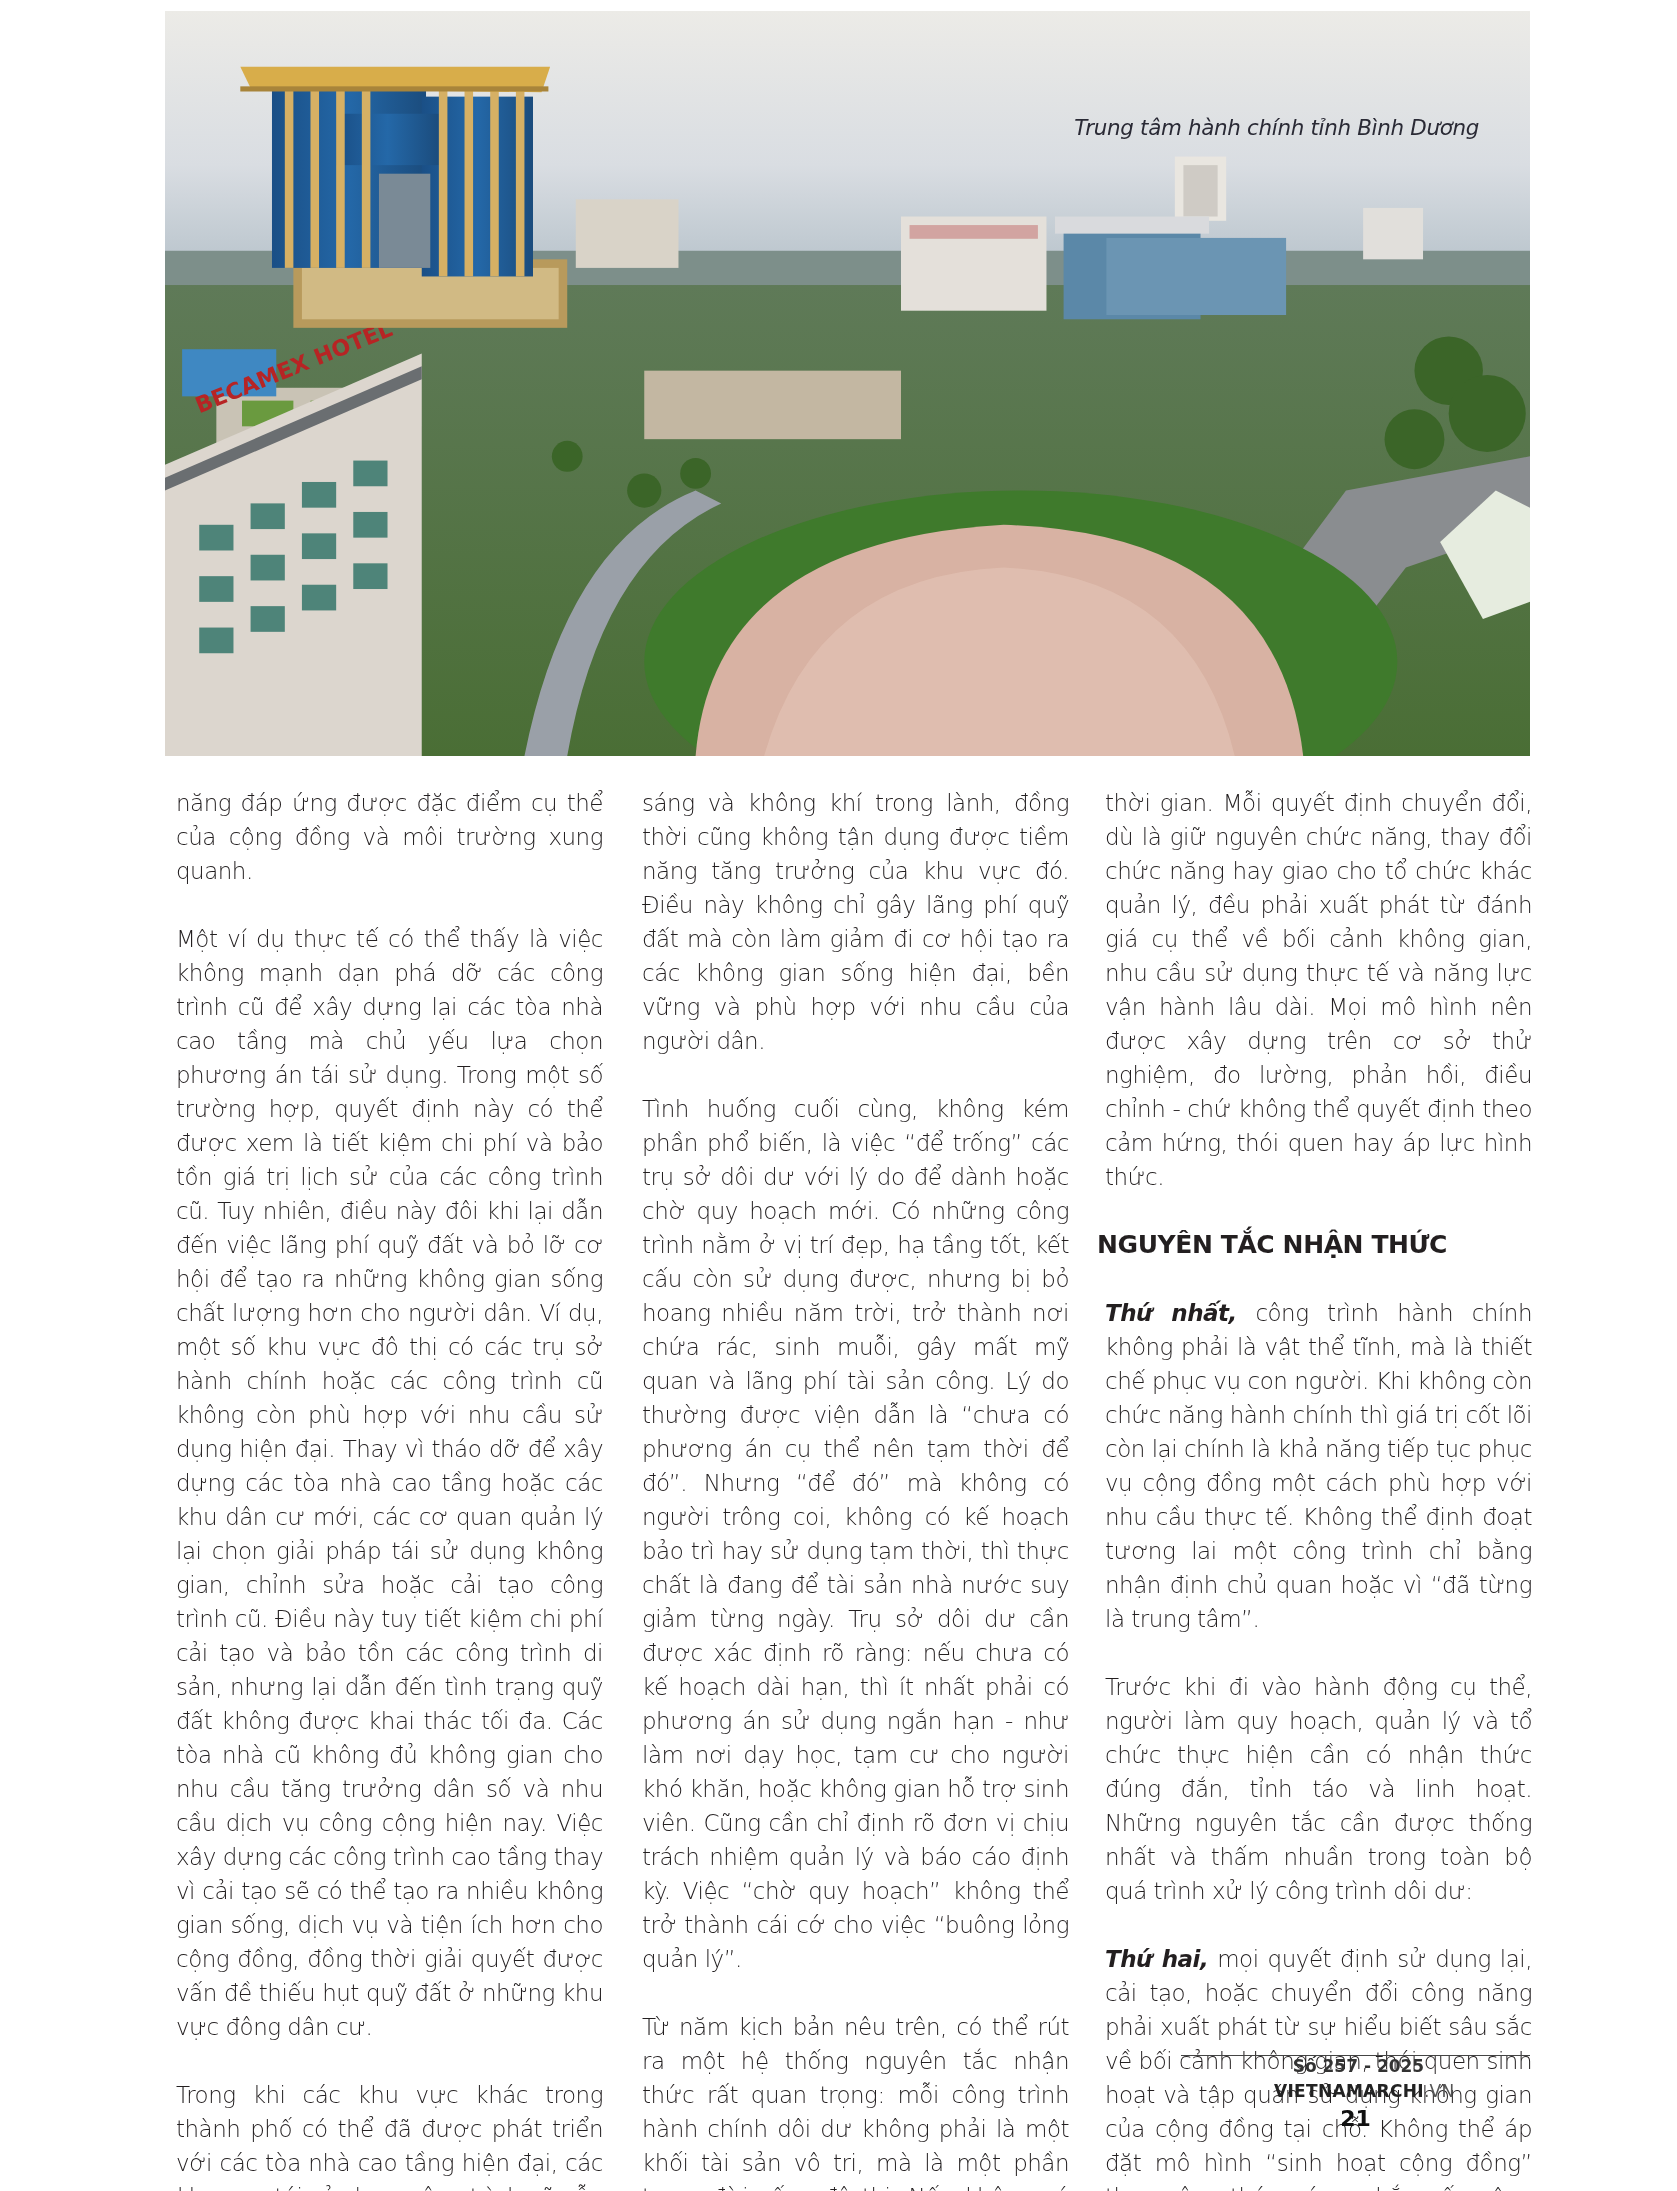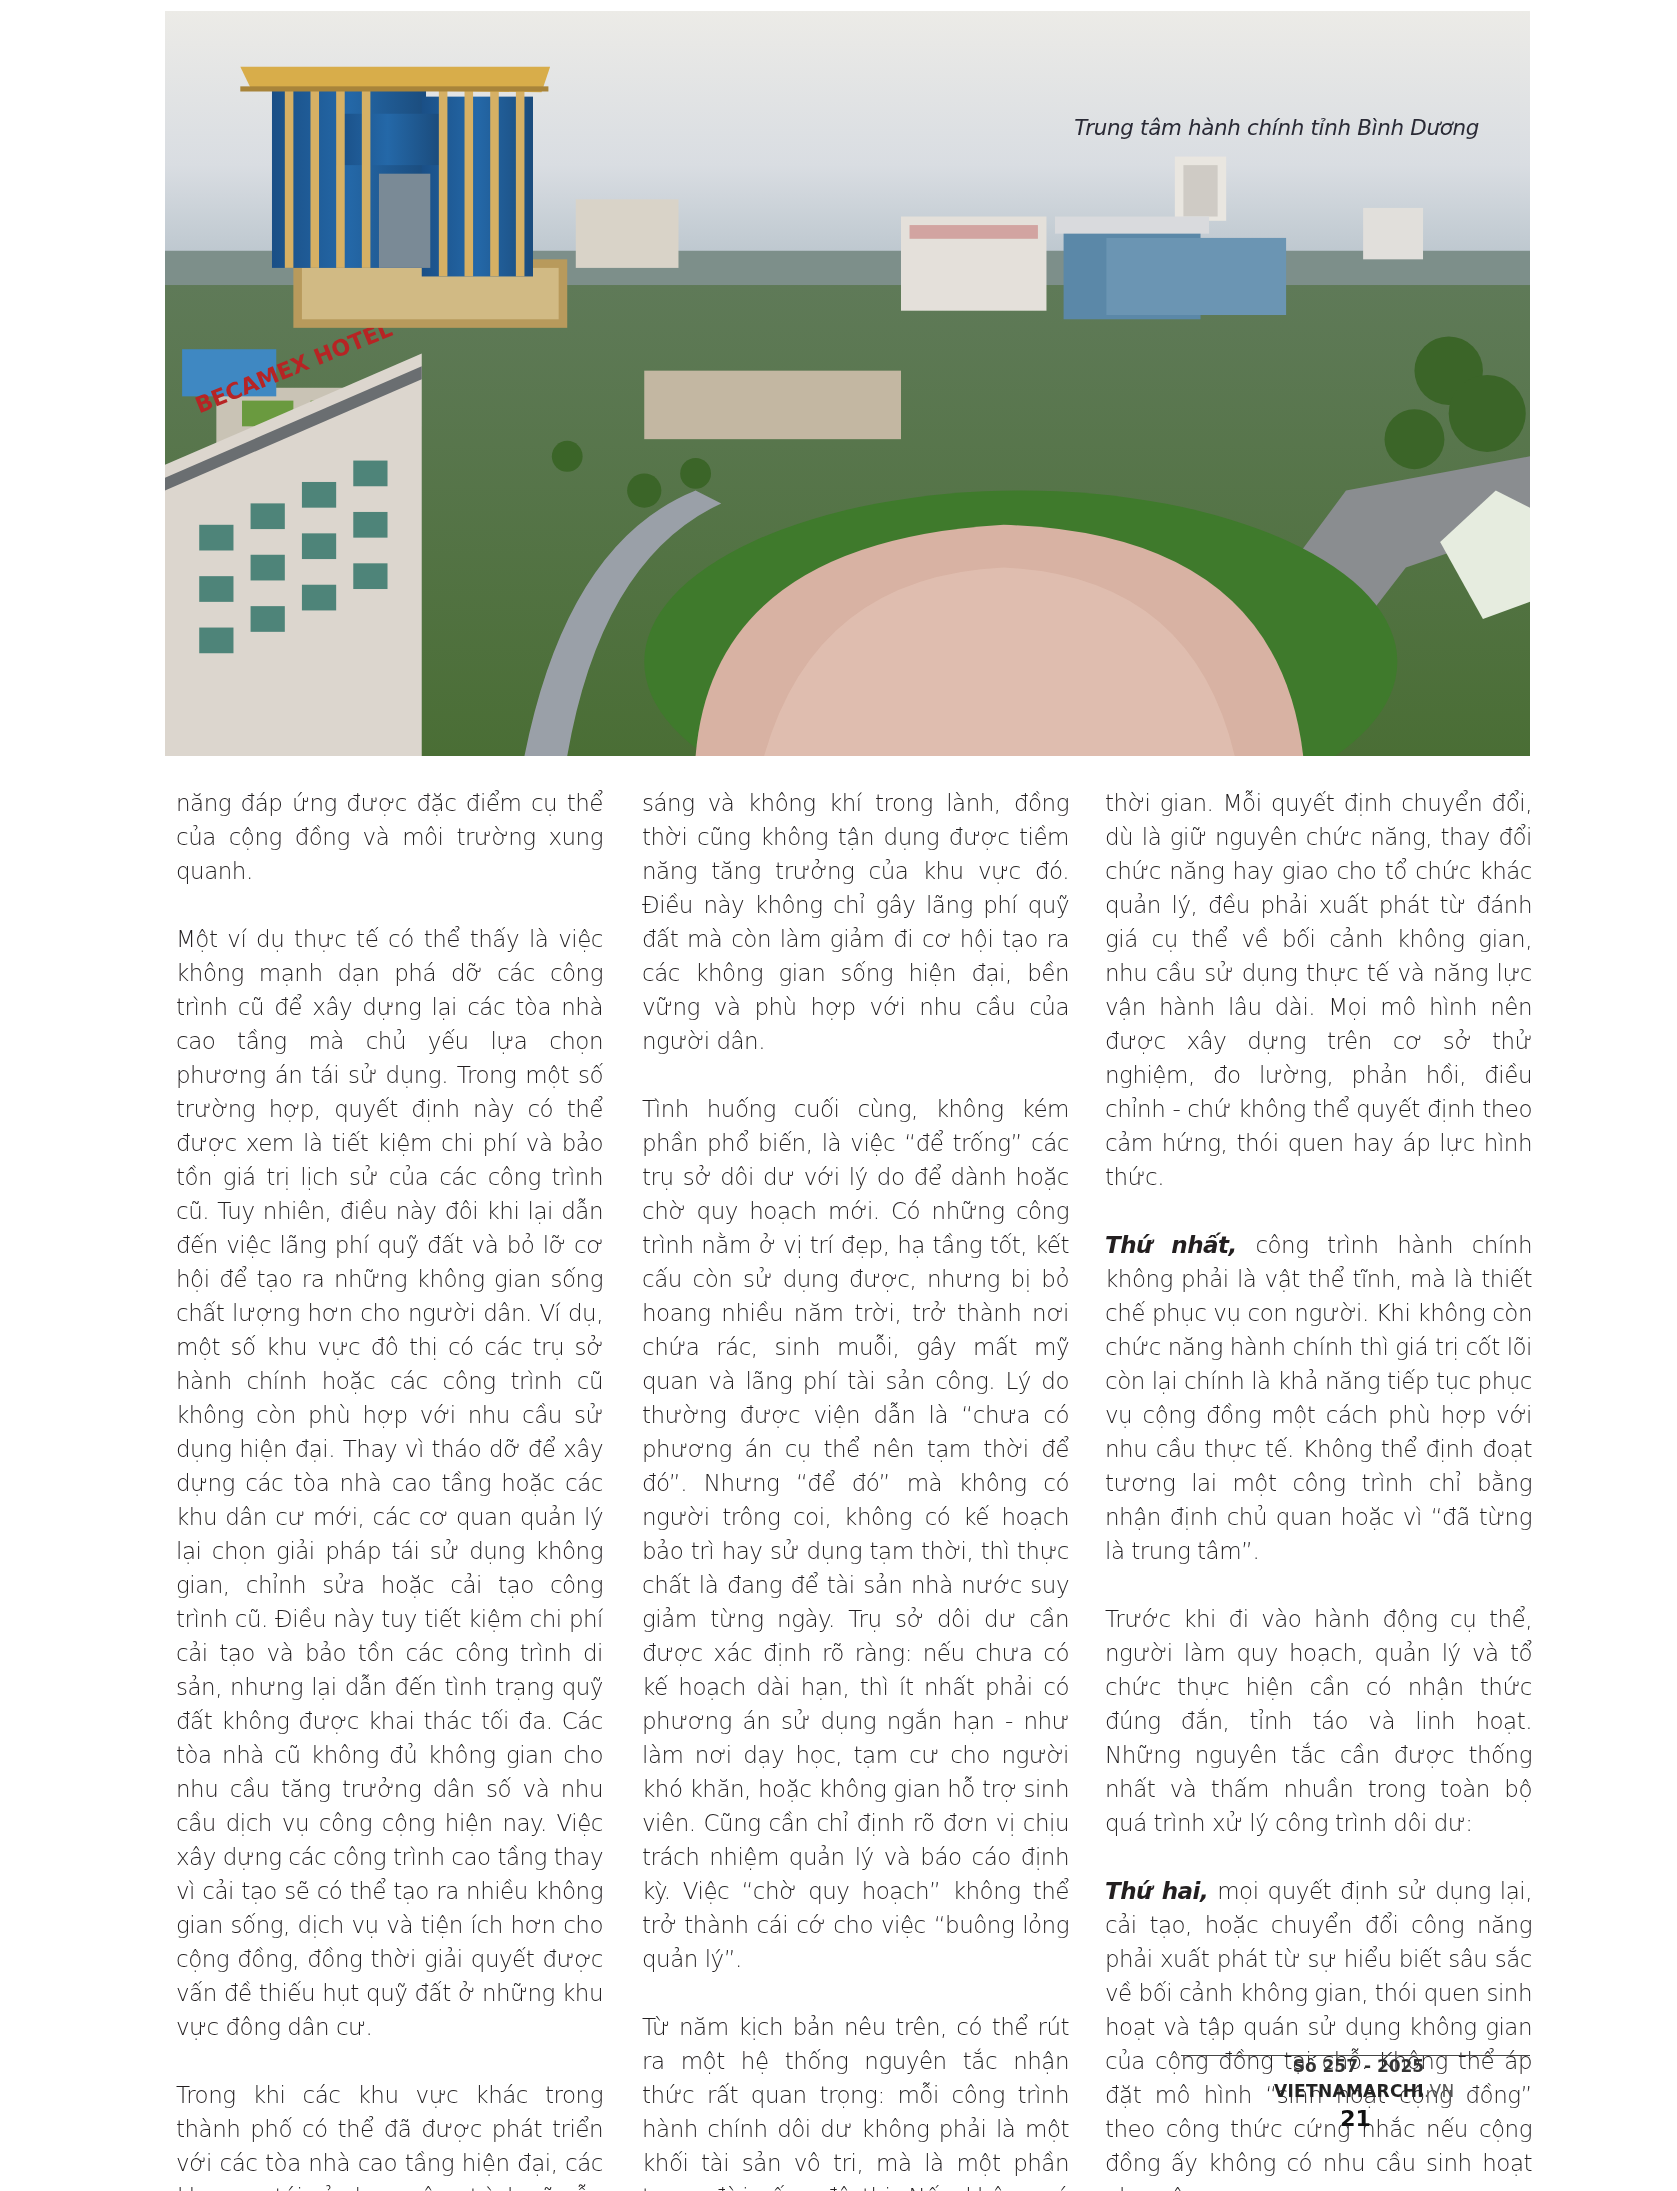--- a/index.html
+++ b/index.html
@@ -140,20 +140,21 @@
 </div>
 
 <div class="col col-2">
   <p>sáng và không khí trong lành, đồng thời cũng không tận dụng được tiềm năng tăng trưởng của khu vực đó. Điều này không chỉ gây lãng phí quỹ đất mà còn làm giảm đi cơ hội tạo ra các không gian sống hiện đại, bền vững và phù hợp với nhu cầu của người dân.</p>
   <p>Tình huống cuối cùng, không kém phần phổ biến, là việc “để trống” các trụ sở dôi dư với lý do để dành hoặc chờ quy hoạch mới. Có những công trình nằm ở vị trí đẹp, hạ tầng tốt, kết cấu còn sử dụng được, nhưng bị bỏ hoang nhiều năm trời, trở thành nơi chứa rác, sinh muỗi, gây mất mỹ quan và lãng phí tài sản công. Lý do thường được viện dẫn là “chưa có phương án cụ thể nên tạm thời để đó”. Nhưng “để đó” mà không có người trông coi, không có kế hoạch bảo trì hay sử dụng tạm thời, thì thực chất là đang để tài sản nhà nước suy giảm từng ngày. Trụ sở dôi dư cần được xác định rõ ràng: nếu chưa có kế hoạch dài hạn, thì ít nhất phải có phương án sử dụng ngắn hạn - như làm nơi dạy học, tạm cư cho người khó khăn, hoặc không gian hỗ trợ sinh viên. Cũng cần chỉ định rõ đơn vị chịu trách nhiệm quản lý và báo cáo định kỳ. Việc “chờ quy hoạch” không thể trở thành cái cớ cho việc “buông lỏng quản lý”.</p>
   <p style="text-align-last: justify;">Từ năm kịch bản nêu trên, có thể rút ra một hệ thống nguyên tắc nhận thức rất quan trọng: mỗi công trình hành chính dôi dư không phải là một khối tài sản vô tri, mà là một phần trong đời sống đô thị. Nếu không có con người sử dụng, không có mục tiêu phục vụ rõ ràng, thì giá trị của công trình sẽ hao mòn theo</p>
 </div>
 
 <div class="col col-3">
   <p>thời gian. Mỗi quyết định chuyển đổi, dù là giữ nguyên chức năng, thay đổi chức năng hay giao cho tổ chức khác quản lý, đều phải xuất phát từ đánh giá cụ thể về bối cảnh không gian, nhu cầu sử dụng thực tế và năng lực vận hành lâu dài. Mọi mô hình nên được xây dựng trên cơ sở thử nghiệm, đo lường, phản hồi, điều chỉnh - chứ không thể quyết định theo cảm hứng, thói quen hay áp lực hình thức.</p>
+  <div class="heading">NGUYÊN TẮC NHẬN THỨC</div>
   <p>
     <span class="lead">Thứ nhất,</span><span> công trình hành chính không phải là vật thể tĩnh, mà là thiết chế phục vụ con người. Khi không còn chức năng hành chính thì giá trị cốt lõi còn lại chính là khả năng tiếp tục phục vụ cộng đồng một cách phù hợp với nhu cầu thực tế. Không thể định đoạt tương lai một công trình chỉ bằng nhận định chủ quan hoặc vì “đã từng là trung tâm”.</span>
   </p>
   <p>Trước khi đi vào hành động cụ thể, người làm quy hoạch, quản lý và tổ chức thực hiện cần có nhận thức đúng đắn, tỉnh táo và linh hoạt. Những nguyên tắc cần được thống nhất và thấm nhuần trong toàn bộ quá trình xử lý công trình dôi dư:</p>
   <p>
     <span class="lead">Thứ hai,</span><span> mọi quyết định sử dụng lại, cải tạo, hoặc chuyển đổi công năng phải xuất phát từ sự hiểu biết sâu sắc về bối cảnh không gian, thói quen sinh hoạt và tập quán sử dụng không gian của cộng đồng tại chỗ. Không thể áp đặt mô hình “sinh hoạt cộng đồng” theo công thức cứng nhắc nếu cộng đồng ấy không có nhu cầu sinh hoạt như vậy.</span>
   </p>
 </div>
 
 <div class="footer">

